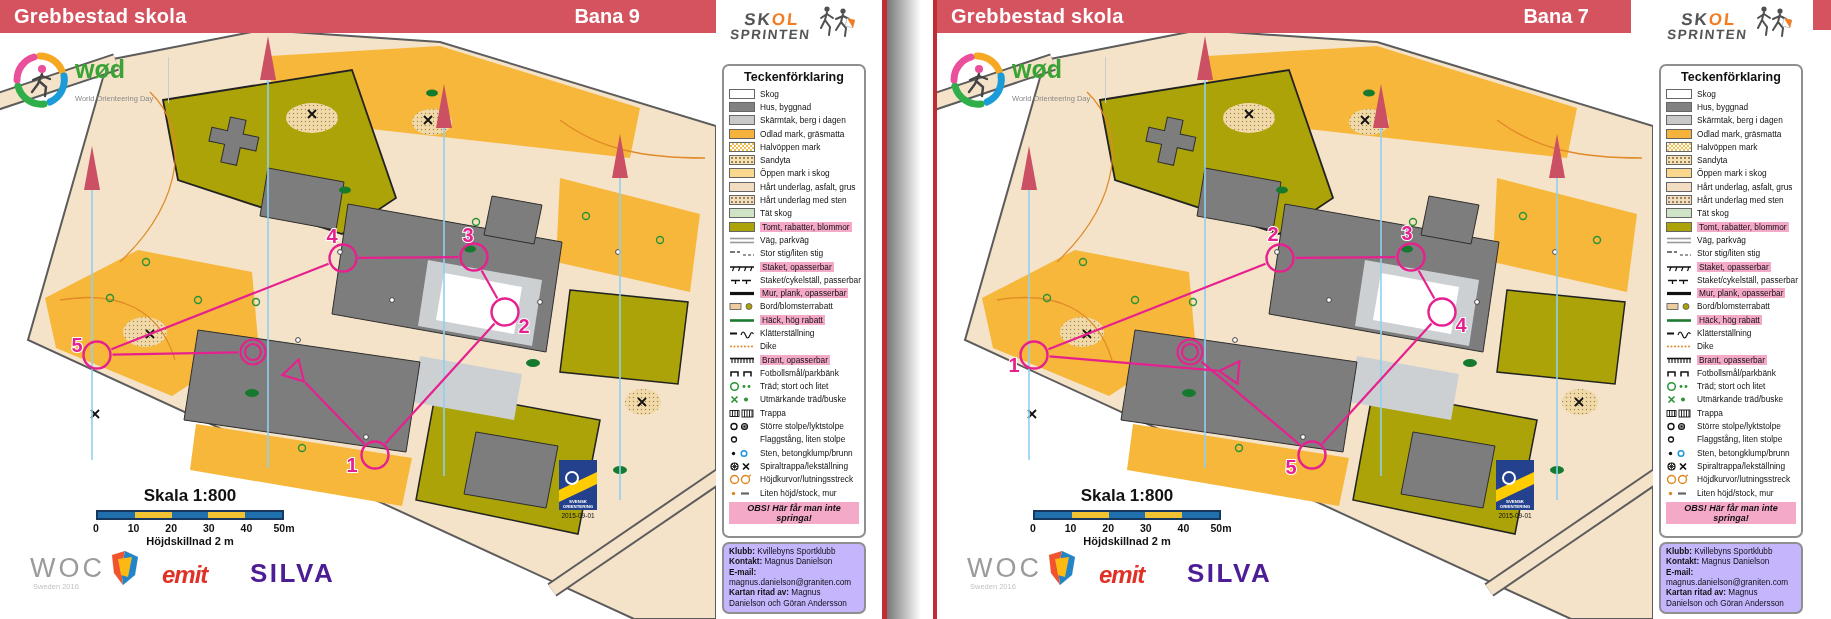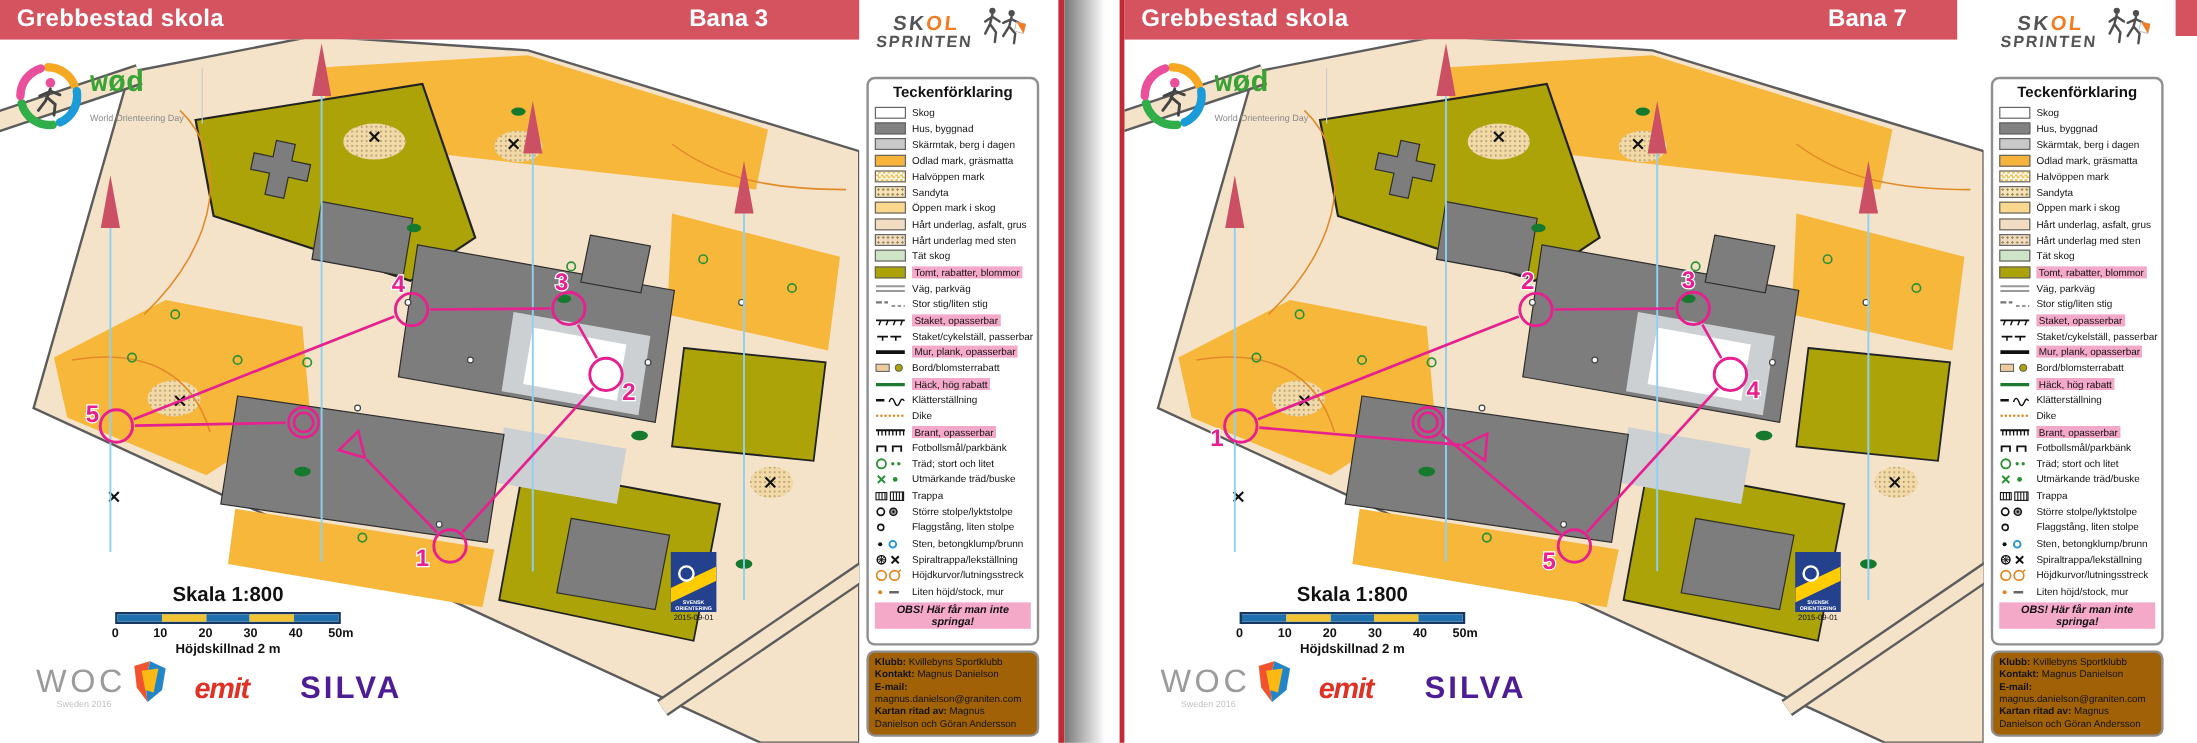--- a/index.html
+++ b/index.html
@@ -13,56 +13,56 @@
   .course-name{margin-left:auto;}
   .map{position:absolute;left:0;top:33px;width:716px;height:586px;pointer-events:none;}
   
   .skol{position:absolute;left:718px;top:3px;width:150px;display:flex;align-items:flex-start;justify-content:center;gap:3px;}
   .skol-text{text-align:center;transform:skewX(-6deg);margin-top:8px;}
   .skol-l1{font-weight:bold;font-size:17px;letter-spacing:2px;color:#555;line-height:1;}
   .skol-l1 .or{color:#f47b20;}
   .skol-l2{font-weight:bold;font-size:13.5px;letter-spacing:1.5px;color:#555;line-height:1.1;}
   
   .wod{position:absolute;left:12px;top:52px;display:flex;align-items:center;gap:7px;}
-  .wod-word{font-size:25px;font-weight:bold;color:#3aa335;line-height:1;font-family:Liberation Mono, monospace;}
+  .wod-word{font-size:25px;font-weight:bold;color:#3aa335;line-height:1;}
   .wod-sub{font-size:7.5px;color:#8a8a8a;margin-top:12px;}
   .wod-divider{width:1px;height:46px;background:#cccccc;margin-left:8px;}
   
   .scalebox{position:absolute;left:96px;top:486px;width:188px;text-align:center;}
   .scale-title{font-weight:bold;font-size:17px;margin-bottom:4px;}
   .scalebar{display:flex;height:10px;border:2px solid #17375e;width:188px;box-sizing:border-box;}
   .scalebar i{flex:1;}
   .scale-ticks{position:relative;height:13px;margin-top:2px;font-weight:bold;font-size:10.5px;}
   .scale-ticks span{position:absolute;transform:translateX(-50%);}
   .scale-sub{font-weight:bold;font-size:11px;}
   
   .sponsors{position:absolute;left:0;top:545px;width:400px;height:74px;}
   .woc{position:absolute;left:30px;top:10px;display:flex;align-items:flex-start;}
   .woc-txt{font-size:27px;color:#9b9b9b;letter-spacing:3px;line-height:1;}
-  .woc-sub{font-size:7.5px;color:#c2c2c2;margin-left:17px;}
+  .woc-sub{font-size:7.5px;color:#c2c2c2;margin-left:3px;}
   .emit{position:absolute;left:162px;top:16px;font-size:24px;font-weight:bold;font-style:italic;color:#e03127;letter-spacing:-1px;}
   .silva{position:absolute;left:250px;top:13px;font-size:26px;font-weight:900;color:#4c1d95;letter-spacing:2.5px;}
   
   .fed{position:absolute;left:556px;top:460px;width:44px;text-align:center;}
   .fed-box{width:38px;height:50px;background:#24418e;margin:0 auto;position:relative;overflow:hidden;}
   .fed-name{position:absolute;bottom:1px;left:0;right:0;color:#fff;font-size:4.4px;font-weight:bold;line-height:1.15;}
   .fed-date{font-size:6.5px;margin-top:2px;}
   
   .legend{position:absolute;left:722px;top:64px;width:144px;height:474px;border:2px solid #8f8f8f;border-radius:7px;
           background:#fff;box-sizing:border-box;padding:4px 5px 3px;}
   .legend-title{text-align:center;font-weight:bold;font-size:12.5px;margin-bottom:3px;}
   .lrow{display:flex;align-items:center;height:13.3px;gap:5px;}
   .swatch{width:26px;height:10px;flex:none;display:block;}
   .swatch.ar{border:1px solid #666;box-sizing:border-box;}
   .swatch svg{display:block;}
   .llabel{font-size:8.3px;white-space:nowrap;}
   .llabel.hl{background:var(--hl);padding:0 2px;}
   .legend-warning{margin-top:3px;background:var(--hl);font-weight:bold;font-size:9px;text-align:center;padding:1px 0;font-style:italic;}
   
-  .clubbox{position:absolute;left:722px;top:542px;width:144px;border:2px solid #8f8f8f;border-radius:7px;background:#a16207;
+  .clubbox{position:absolute;left:722px;top:542px;width:144px;border:2px solid #8f8f8f;border-radius:7px;background:#c4b5fd;
            box-sizing:border-box;padding:3px 5px;font-size:8.2px;line-height:1.26;}
   .cl-label{font-weight:bold;}
   
   .divider{position:absolute;left:882px;top:0;width:55px;height:619px;}
   .div-red1{position:absolute;left:0;top:0;width:5px;height:619px;background:#c22b35;}
   .div-shadow{position:absolute;left:5px;top:0;width:40px;height:619px;background:linear-gradient(to right,#777,#fff 85%);}
   .div-red2{position:absolute;right:0;top:0;width:4px;height:619px;background:#c22b35;}
   .corner-sliver{position:absolute;left:1813px;top:0;width:18px;height:30px;background:var(--banner);}
 </style>
 </head>
@@ -154,21 +154,21 @@
         <polygon points="620,134 612,178 628,178"></polygon>
       </g>
     </g>
   </defs>
 </svg>
 
 <div id="screen">
   <section class="page" style="left: 0px; width: 868px;">
     <header class="banner" style="width: 716px;">
       <span class="school">Grebbestad skola</span>
-      <span class="course-name" style="margin-right: 76px;">Bana 3</span>
+      <span class="course-name" style="margin-right: 76px;">Bana 9</span>
     </header>
 
     <svg class="map" viewBox="0 33 716 586">
       <use href="#terrain"></use>
       <g class="course">
           <line x1="305.4096252569831" y1="382.79998620411993" x2="364.24338723445084" y2="443.84001425574274" stroke="#e6218f" stroke-width="2.2"></line>
           <line x1="385.42642830694285" y1="443.5309288623629" x2="494.57357169305715" y2="323.4690711376371" stroke="#e6218f" stroke-width="2.2"></line>
           <line x1="497.38929751777437" y1="298.49714075734164" x2="481.61070248222563" y2="270.50285924265836" stroke="#e6218f" stroke-width="2.2"></line>
           <line x1="458.5004515856484" y1="257.1183171634683" x2="358.4995484143516" y2="257.8816828365317" stroke="#e6218f" stroke-width="2.2"></line>
           <line x1="328.58048783526283" y1="263.6857426015427" x2="111.41951216473714" y2="349.3142573984573" stroke="#e6218f" stroke-width="2.2"></line>

